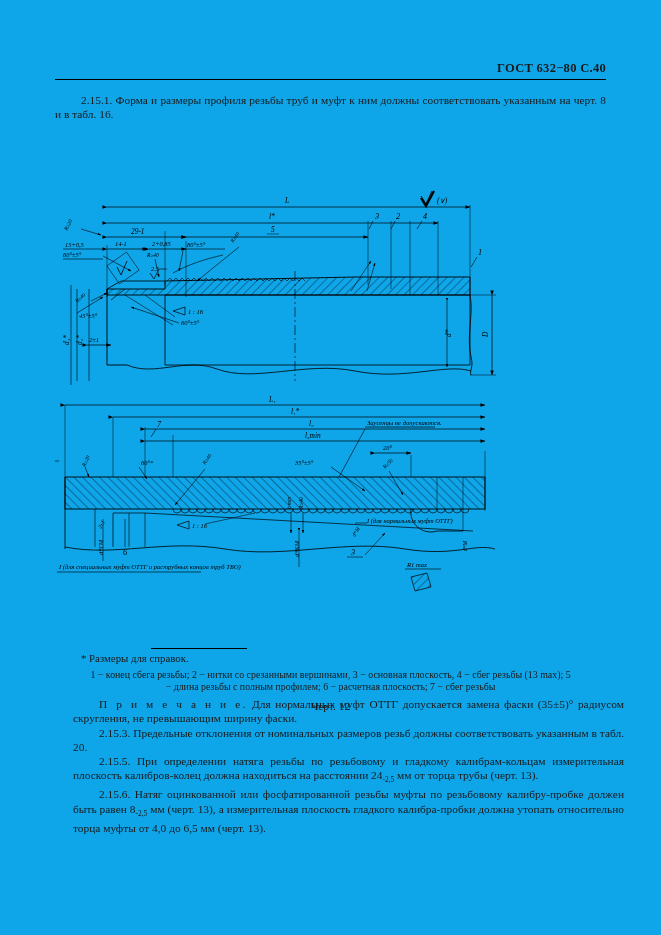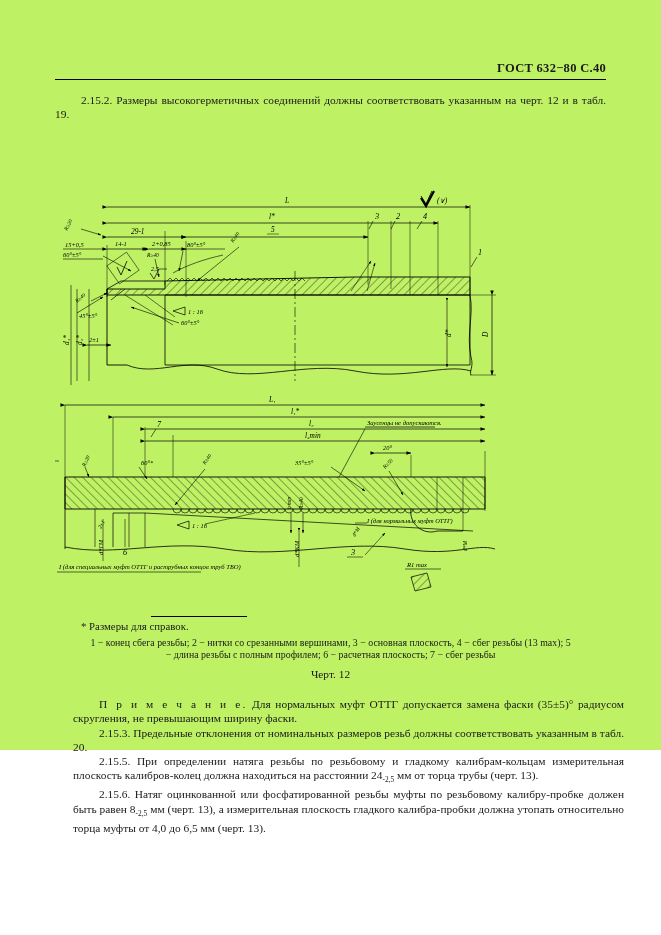--- a/index.html
+++ b/index.html
@@ -1,21 +1,21 @@
 <!DOCTYPE html>
 <html><head>
 <meta charset="utf-8">
 <style>
   html,body{margin:0;padding:0;background:#ffffff;}
   body{
     width:661px;height:935px;position:relative;overflow:hidden;
     font-family:"Liberation Serif", serif;
     color:#1a1a1a;
   }
-  .page{position:absolute;inset:0;width:661px;height:750px;background:#bef264;}
+  .page{position:absolute;inset:0;width:661px;height:935px;background:#0ea5e9;}
 
   
   .header{
     position:absolute;left:55px;top:58px;width:551px;
     text-align:right;
   }
   .header-rule{
     position:absolute;left:55px;top:79px;width:551px;height:1px;background:#000;
   }
   .header-title{
@@ -32,21 +32,21 @@
     text-indent:26px;
   }
   p.par.tight{margin-top:1px;}
   .spaced{letter-spacing:2.6px;}
 
   
   .figure{position:absolute;left:55px;top:185px;width:551px;height:430px;}
   .figure svg{display:block;}
 
   
-  .footnote-wrap{position:absolute;left:55px;top:616px;width:551px;}
+  .footnote-wrap{position:absolute;left:55px;top:648px;width:551px;}
   .fn-rule{width:96px;height:1px;background:#000;margin:0 0 3px 96px;}
   .fn-star{font-size:10.8px;line-height:13px;margin:0 0 2px 0;text-indent:26px;}
   .fn-legend{
     font-size:9.9px;line-height:12.4px;text-align:center;margin:4px;
     padding:0 28px;
   }
   .fig-caption{
     text-align:center;font-size:11.4px;margin-top:6px;
   }
 
@@ -76,21 +76,21 @@
 <body>
 
 <div class="page">
 
   <div class="header">
     <span class="header-title">ГОСТ 632−80 С.40</span>
   </div>
   <div class="header-rule"></div>
 
   <div class="body">
-    <p class="par tight">2.15.2. Размеры высокогерметичных соединений должны соответствовать указанным на черт. 12 и в табл. 19.</p>
+    <p class="par tight">2.15.1. Форма и размеры профиля резьбы труб и муфт к ним должны соответствовать указанным на черт. 8 и в табл. 16.</p>
   </div>
 
   <div class="figure">
     <svg width="551" height="430" viewBox="0 0 551 430">
       <defs>
         <marker id="ar" markerWidth="7" markerHeight="5" refX="6.5" refY="2.5" orient="auto">
           <path d="M0,0 L7,2.5 L0,5 z" fill="#000"></path>
         </marker>
         <marker id="arS" markerWidth="6" markerHeight="4" refX="5.5" refY="2" orient="auto">
           <path d="M0,0 L6,2 L0,4 z" fill="#000"></path>

